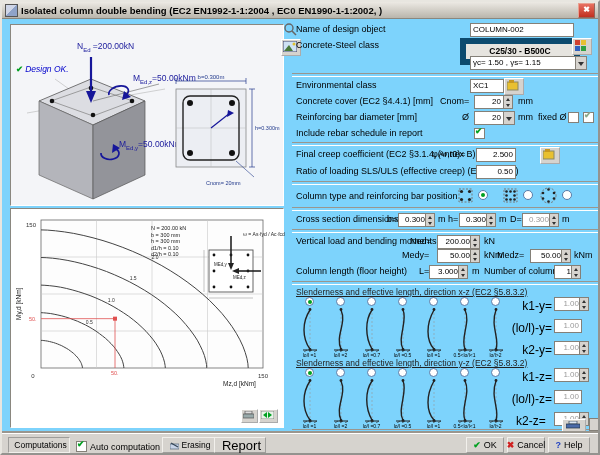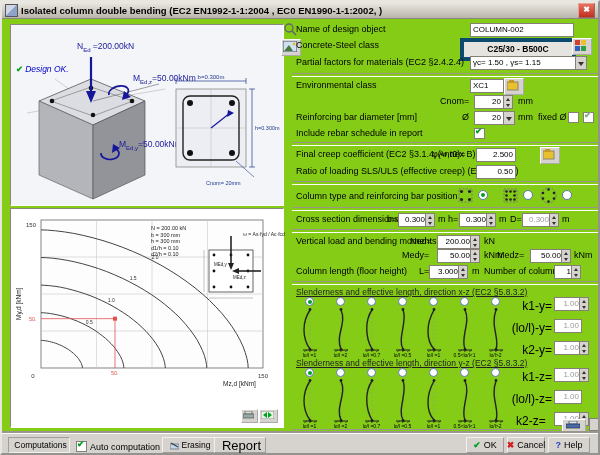--- a/index.html
+++ b/index.html
@@ -1,16 +1,16 @@
 <!DOCTYPE html>
 <html><head>
 <meta charset="utf-8">
 <style>
   html,body{margin:0;padding:0;background:#9c9a94;}
-  .window{position:relative;width:600px;height:455px;background:#84cc16;
+  .window{position:relative;width:600px;height:455px;background:#7dd3fc;
     font-family:"Liberation Sans",sans-serif;font-size:9px;color:#000;
     border:2px outset #e8e6e0;box-sizing:border-box;overflow:hidden;}
   .titlebar{position:absolute;left:0;top:0;width:100%;height:17px;
     background:linear-gradient(to bottom,#ece9e3,#b9b5ab);
     display:flex;align-items:center;padding:0 3px;box-sizing:border-box;
     border-bottom:1px solid #8a877f;}
   .titlebar .appicon{width:11px;height:11px;margin-right:3px;border:1px solid #555;
     background:linear-gradient(135deg,#cfd6e8 50%,#8fa3c8 50%);}
   .titlebar .title{font-weight:bold;font-size:9.5px;flex:1;white-space:nowrap;overflow:hidden;}
   .closebtn{width:15px;height:13px;background:linear-gradient(#e87060,#c03020);
@@ -38,21 +38,21 @@
   .spin i{display:block;height:50%;position:relative;}
   .spin i.up:after{content:"";position:absolute;left:2px;top:2px;border:2px solid transparent;border-bottom:3px solid #333;border-top:0;}
   .spin i.dn:after{content:"";position:absolute;left:2px;top:2px;border:2px solid transparent;border-top:3px solid #333;border-bottom:0;}
   .drop{position:absolute;top:1px;width:12px;height:14px;border:1px solid #848078;background:#d6d3ce;box-sizing:border-box;}
   .drop:after{content:"";position:absolute;left:2px;top:5px;border:3px solid transparent;border-top:4px solid #333;}
   .chk{position:absolute;top:2px;width:11px;height:11px;background:#fff;border:1px solid #848078;box-sizing:border-box;}
   .chk .ck{position:absolute;left:0px;top:-3px;color:#00a020;font-size:9px;font-weight:bold;}
   .radio{position:absolute;width:10px;height:10px;border:1px solid #5a7ca8;border-radius:50%;background:#fff;box-sizing:border-box;}
   .radio.sel:after{content:"";position:absolute;left:2px;top:2px;width:4px;height:4px;border-radius:50%;background:#00a020;}
   .iconbtn{position:absolute;top:0px;width:18px;height:15px;border:1px outset #fff;background:#d6d3ce;}
-  .clsbtn{position:absolute;top:0;height:15px;border:4px solid #0c4a6e;background:#e6e4df;
+  .clsbtn{position:absolute;top:0;height:15px;border:6px solid #0c4a6e;background:#e6e4df;
      font-weight:bold;font-size:8.5px;text-align:center;line-height:14px;}
   .ghead{font-size:8.5px;text-decoration:underline;padding:1px 0 0 4px;color:#222;}
   .modes{position:absolute;left:2px;top:0;display:flex;}
   .mode{width:31px;display:flex;flex-direction:column;align-items:center;}
   .mode .r{position:relative;width:9px;height:9px;border:1px solid #5a7ca8;border-radius:50%;background:#fff;box-sizing:border-box;}
   .mode .r.sel:after{content:"";position:absolute;left:1.5px;top:1.5px;width:4px;height:4px;border-radius:50%;background:#00a020;}
   .mode .cap{font-size:5px;white-space:nowrap;}
   .kfield{position:absolute;white-space:nowrap;font-size:12px;}
   .btn{position:absolute;height:16px;border:1px outset #f2f0ec;background:#d6d3ce;
      font-size:9px;display:flex;align-items:center;justify-content:center;gap:3px;padding:0 4px;box-sizing:border-box;}
@@ -236,36 +236,36 @@
       <span class="iconbtn" style="left:280px;">
         <svg width="12" height="11" style="margin:1px 0 0 2px">
             <rect x="0" y="0" width="5" height="5" fill="#d04030"></rect>
             <rect x="6" y="0" width="5" height="5" fill="#e8c030"></rect>
             <rect x="0" y="6" width="5" height="5" fill="#3060c0"></rect>
             <rect x="6" y="6" width="5" height="5" fill="#30a040"></rect>
           </svg>
       </span>
     </div>
     <div class="row" style="height:17px;">
-      <span class="lab">Partial factors for materials (EC2 §2.4.2.4)</span>
       <span class="tb lt" style="left:178px;width:100px;">γc= 1.50 , γs= 1.15</span>
       <span class="drop" style="left:283px;"></span>
     </div>
     <div class="sep"></div>
     <div class="row" style="height:16px;">
       <span class="lab">Environmental class</span>
       <span class="tb lt" style="left:178px;width:28px;">XC1</span>
       <span class="iconbtn" style="left:212px;">
         <svg width="12" height="11" style="margin:1px 0 0 2px">
             <rect x="0" y="2" width="11" height="8" fill="#e8c030" stroke="#886"></rect>
             <rect x="2" y="0" width="5" height="3" fill="#c89820"></rect>
           </svg>
       </span>
     </div>
     <div class="row" style="height:16px;">
+      <span class="lab">Concrete cover (EC2 §4.4.1) [mm]</span>
       <span class="pfx" style="left:148px;">Cnom=</span>
       <span class="tb" style="left:182px;width:24px;">20</span>
       <span class="spin" style="left:211px;">
           <i class="up"></i>
           <i class="dn"></i>
         </span>
       <span class="unit" style="left:226px;">mm</span>
     </div>
     <div class="row" style="height:16px;">
       <span class="lab">Reinforcing bar diameter [mm]</span>

